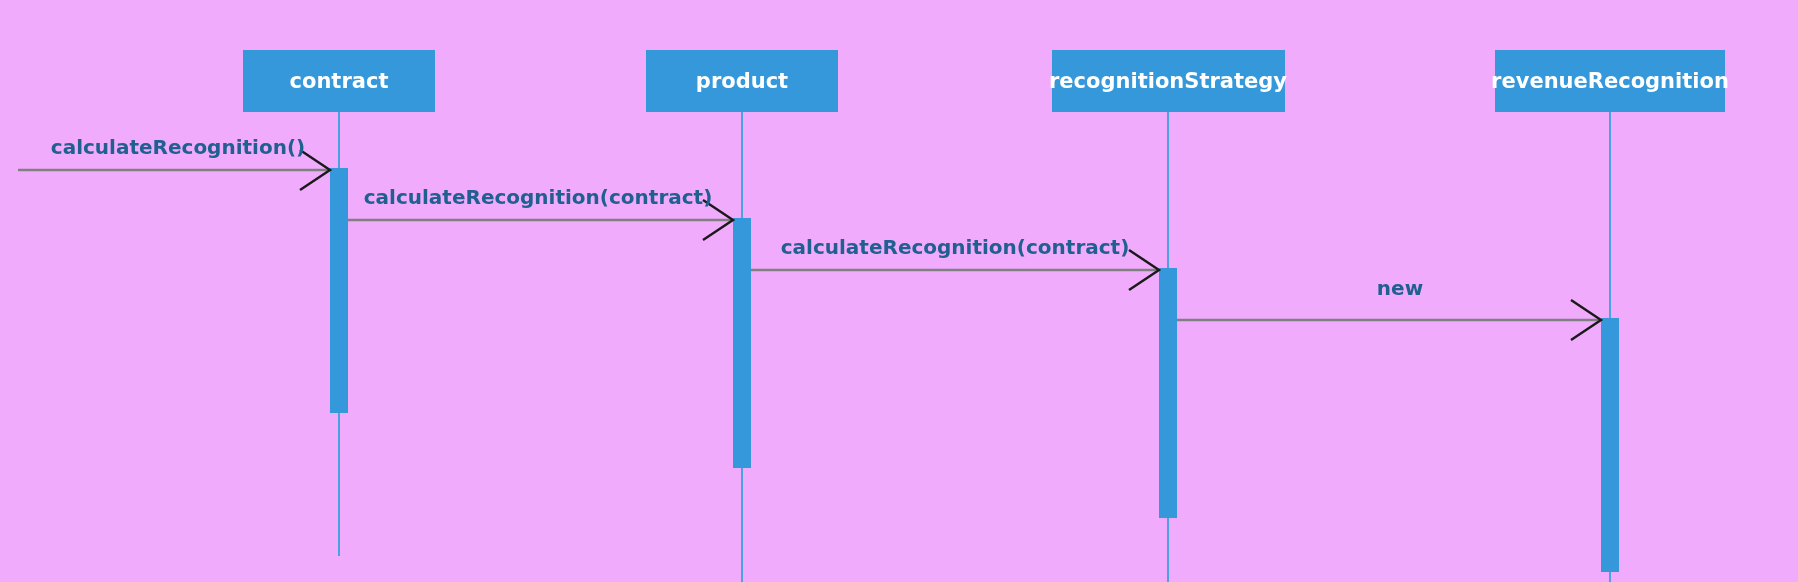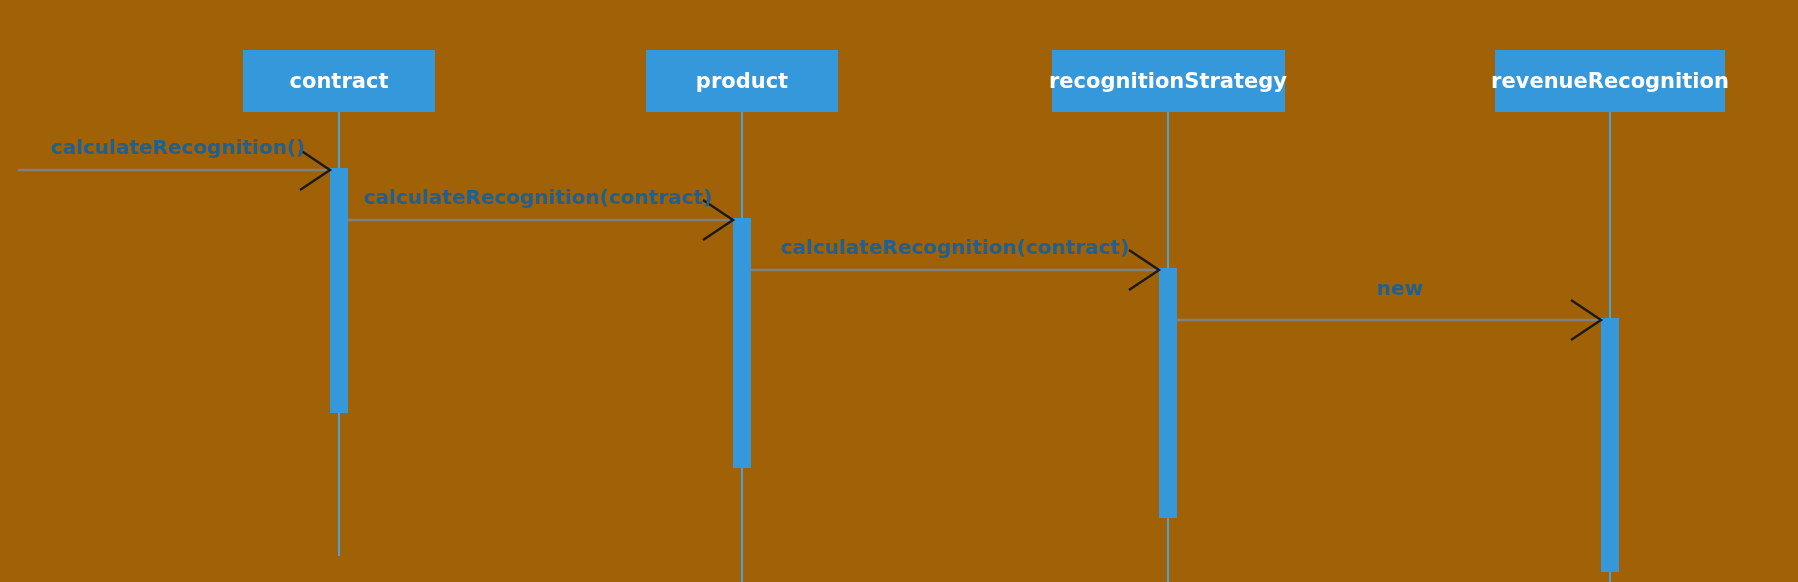--- a/index.html
+++ b/index.html
@@ -7,21 +7,21 @@
     padding: 0;
     background: #ffffff;
   }
   body {
     font-family: "DejaVu Sans", "Liberation Sans", sans-serif;
   }
   #diagram-canvas {
     position: relative;
     width: 1798px;
     height: 582px;
-    background: #a16207;
+    background: #f0abfc;
     overflow: hidden;
   }
   #diagram-svg {
     position: absolute;
     top: 0;
     left: 0;
     width: 1798px;
     height: 582px;
     display: block;
   }

